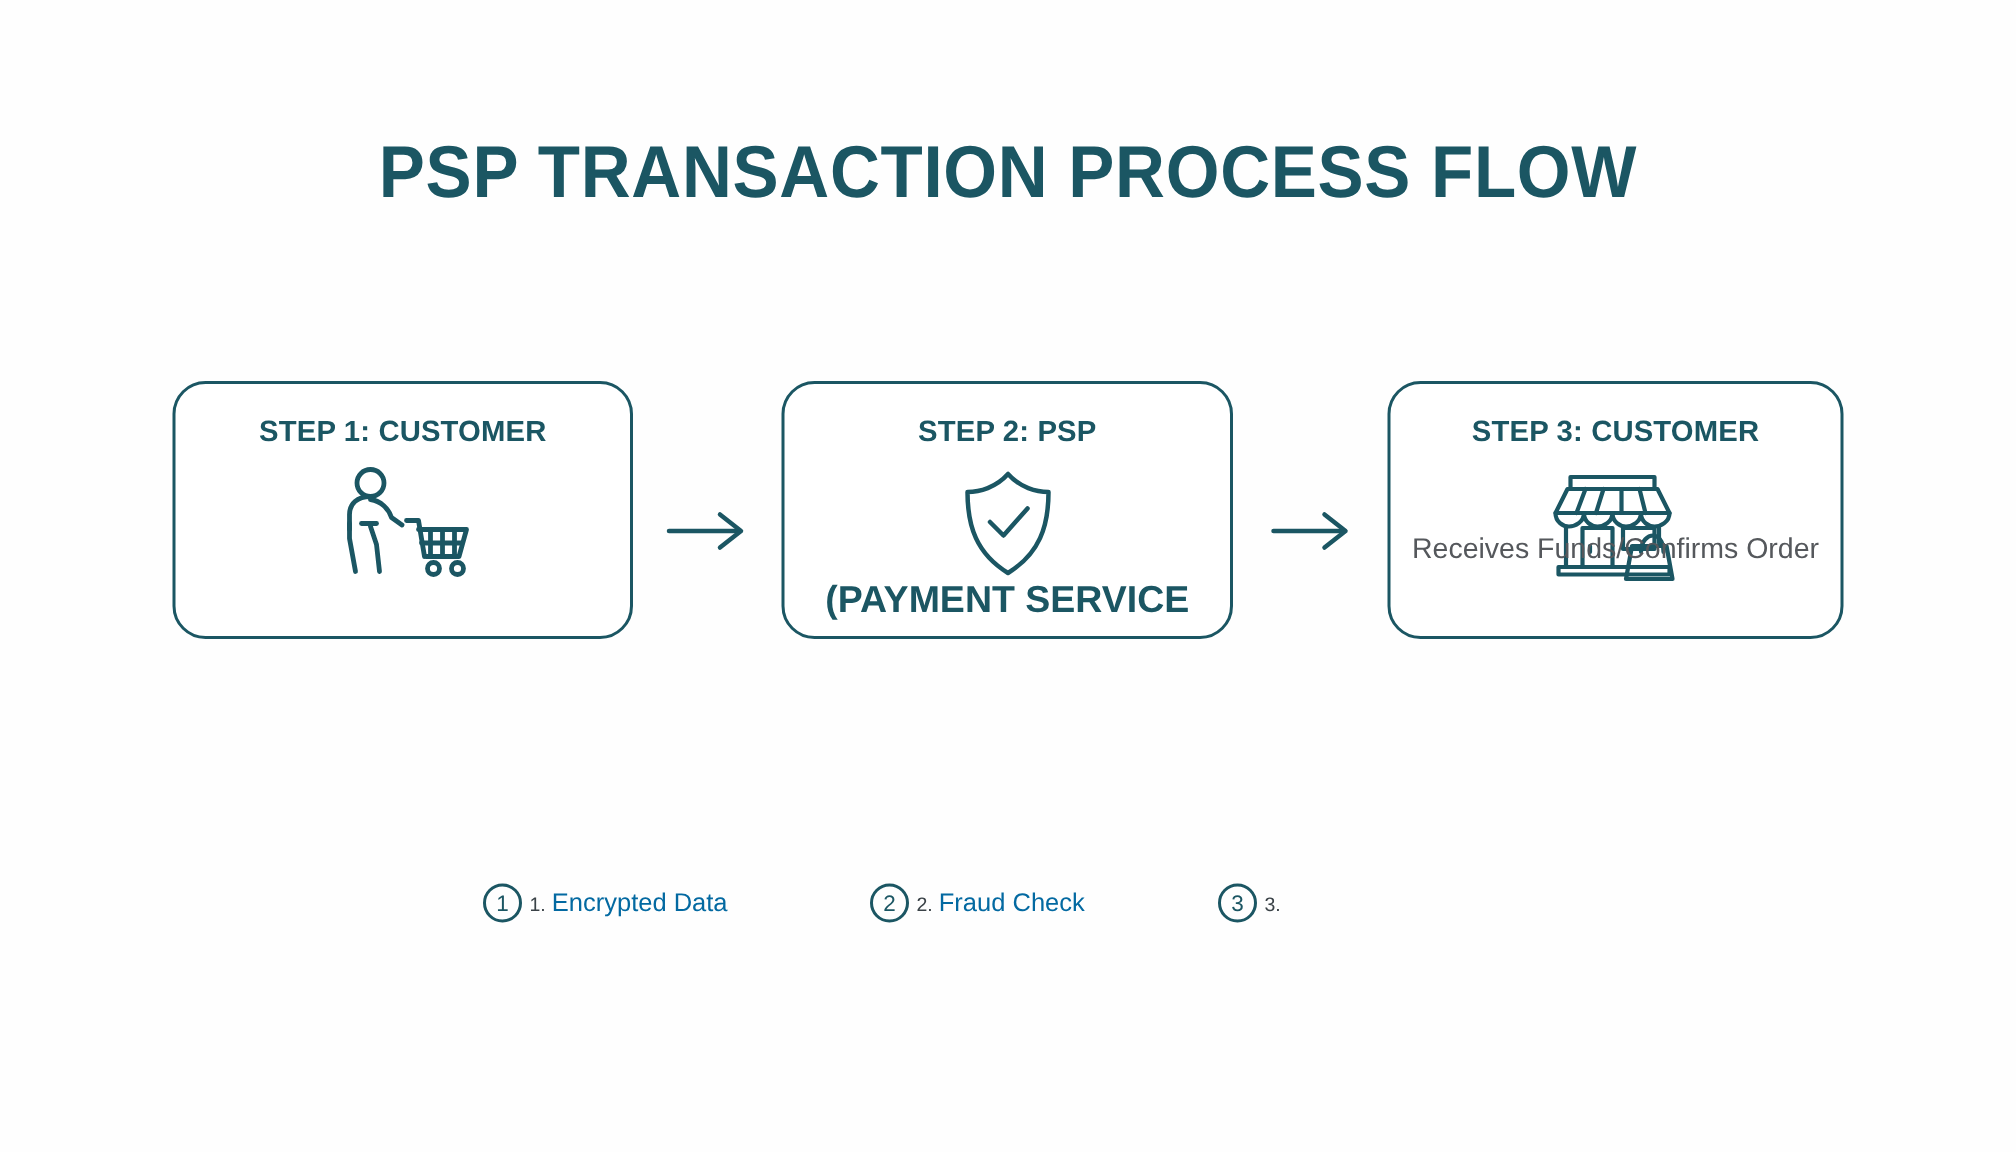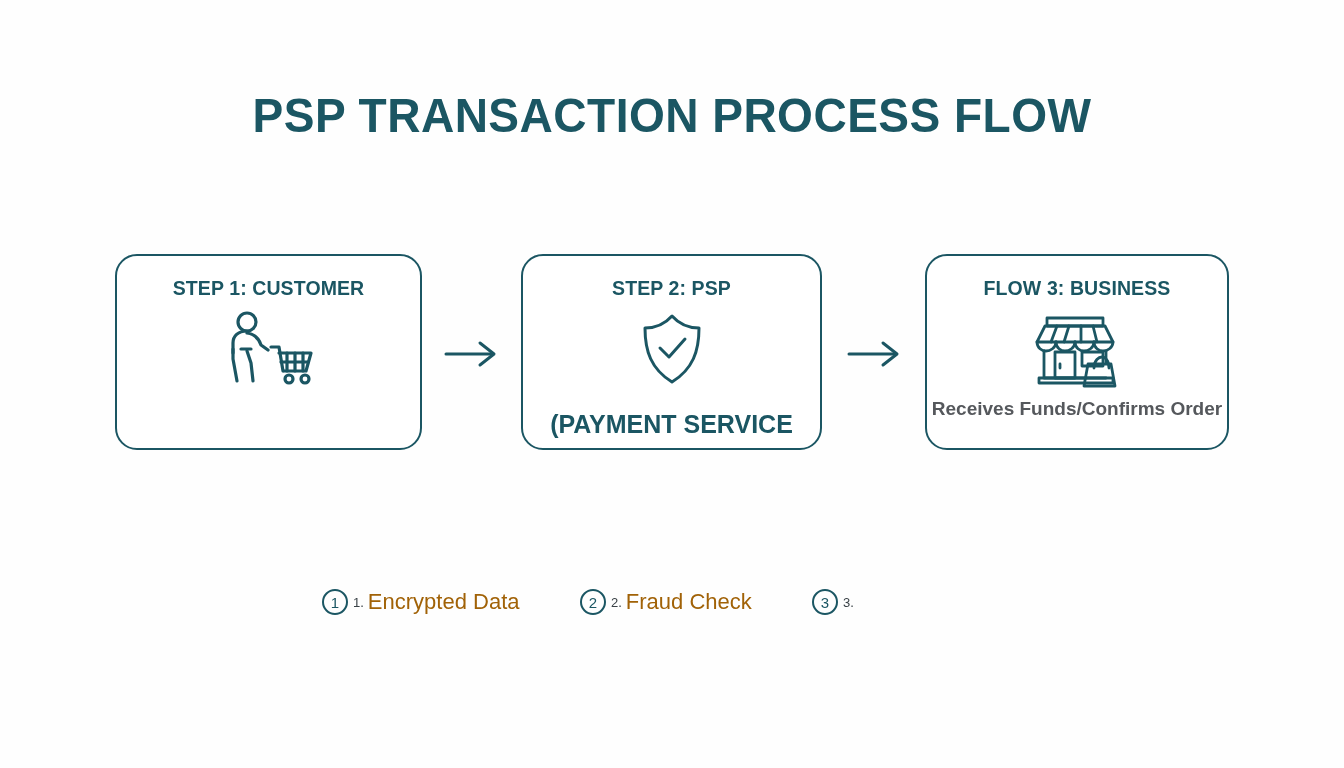--- a/index.html
+++ b/index.html
@@ -43,21 +43,21 @@
   .flow {
     position: absolute;
     top: 254px;
     left: 0;
     width: 1344px;
     height: 200px;
   }
   .card {
     position: absolute;
     top: 0;
-    height: 196px;
+    height: 172px;
     border: 2px solid #1b5663;
     border-radius: 22px;
     background: #ffffff;
     box-sizing: border-box;
   }
   .card.c1 { left: 115px; width: 307px; }
   .card.c2 { left: 521px; width: 301px; }
   .card.c3 { left: 925px; width: 304px; }
 
   .card-title {
@@ -95,21 +95,21 @@
     line-height: 24px;
   }
   .cap-strong {
     font-size: 25px;
     font-weight: 700;
     color: #1b5663;
     line-height: 24px;
   }
   .card.c1 .card-caption { bottom: 27px; }
   .card.c2 .card-caption { bottom: 12px; }
-  .card.c3 .card-caption { bottom: 27px; font-weight: bold; }
+  .card.c3 .card-caption { bottom: 45px; }
 
   
   .arrow {
     position: absolute;
     top: 84px;
     width: 60px;
     height: 32px;
   }
   .arrow.a1 { left: 442px; }
   .arrow.a2 { left: 845px; }
@@ -147,22 +147,22 @@
     justify-content: center;
     box-sizing: border-box;
     margin-right: 5px;
   }
   .ord {
     font-size: 13px;
     color: #3a4247;
     margin-right: 4px;
   }
   .legend-label {
-    font-size: 22px;
-    color: #a16207;
+    font-size: 17px;
+    color: #0369a1;
     text-align: right;
   }
 
   svg { display: block; }
 </style>
 </head>
 <body>
 
 <div class="slide">
 
@@ -211,21 +211,21 @@
     </div>
 
     <div class="arrow a2">
       <svg width="60" height="32" viewBox="0 0 60 32" fill="none" stroke="#1b5663" stroke-width="3" stroke-linecap="round" stroke-linejoin="round">
         <path d="M4 16 L50 16"></path>
         <path d="M38 5 L52 16 L38 27"></path>
       </svg>
     </div>
 
     <div class="card c3">
-      <div class="card-title">FLOW 3: BUSINESS</div>
+      <div class="card-title">STEP 3: CUSTOMER</div>
       <div class="card-icon">
         <svg width="92" height="78" viewBox="0 0 92 78" fill="none" stroke="#1b5663" stroke-width="2.8" stroke-linecap="round" stroke-linejoin="round">
           <path d="M16 8 L72 8 L72 16 L16 16 Z"></path>
           <path d="M14 16 L74 16 L82 32 L6 32 Z"></path>
           <path d="M6 32 C6 38 11 41 15 41 C19 41 25 38 25 32"></path>
           <path d="M25 32 C25 38 30 41 34 41 C38 41 44 38 44 32"></path>
           <path d="M44 32 C44 38 49 41 53 41 C57 41 63 38 63 32"></path>
           <path d="M63 32 C63 38 68 41 72 41 C76 41 82 38 82 32"></path>
           <path d="M26 16 L20 32 M38 16 L33 32 M50 16 L50 32 M62 16 L66 32"></path>
           <path d="M13 41 L13 68 L75 68"></path>

